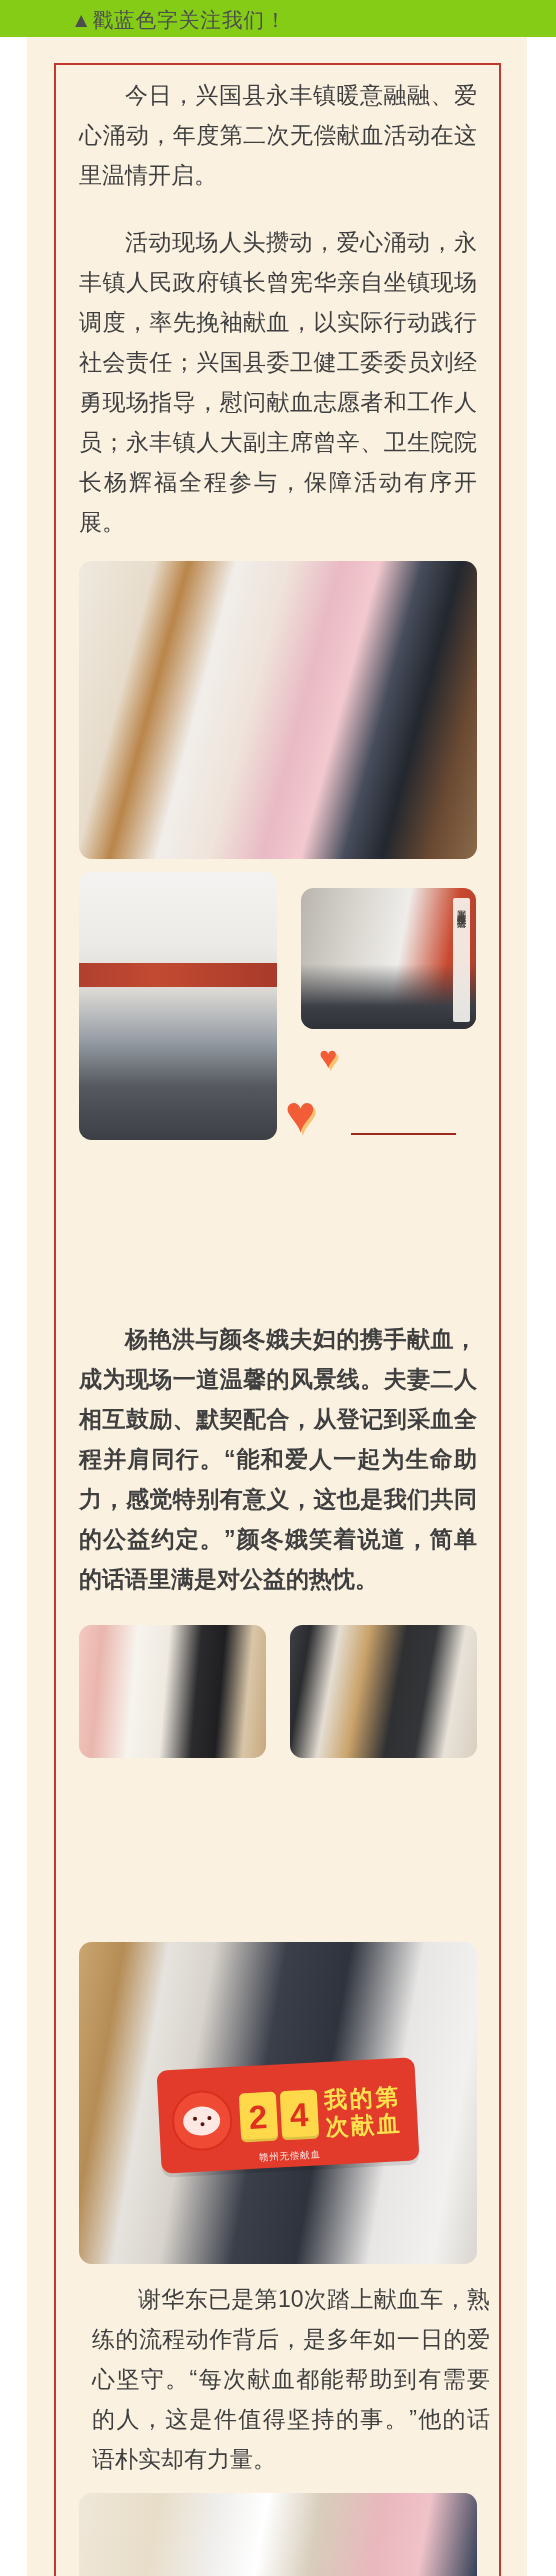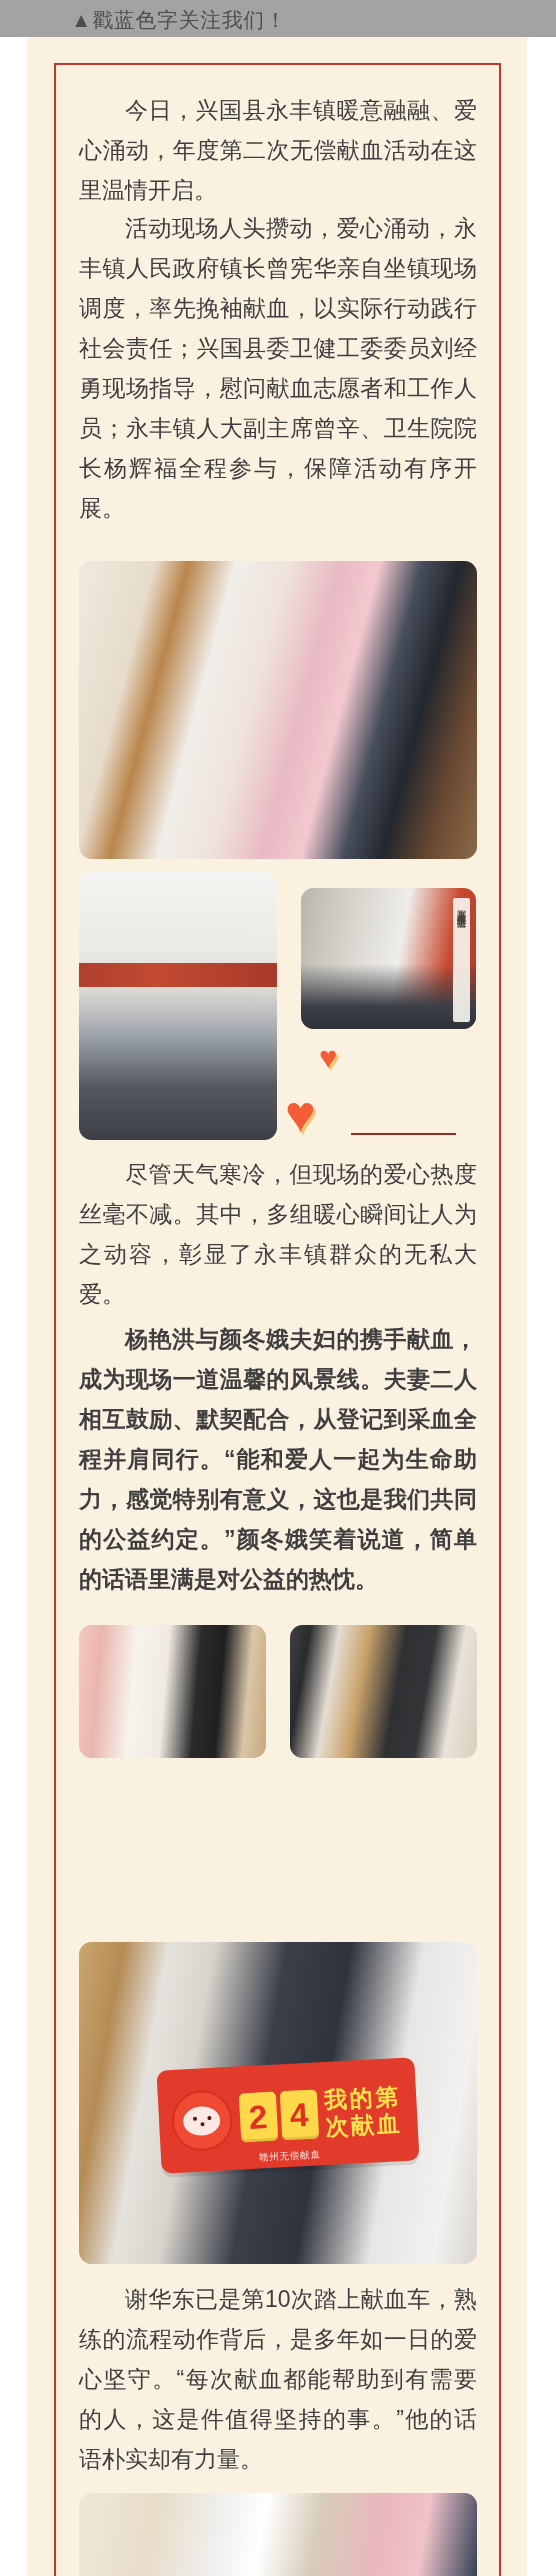--- a/index.html
+++ b/index.html
@@ -3,42 +3,42 @@
 <meta charset="utf-8">
 <style>
   html,body{margin:0;padding:0;}
   body{
     width:556px;height:3227px;background:#ffffff;
     font-family:"Liberation Sans","DejaVu Sans",sans-serif;
   }
   .page{position:relative;width:556px;height:3227px;background:#ffffff;overflow:hidden;}
 
   
-  .topbar{position:absolute;left:0;top:0;width:556px;height:37px;background:#a3a3a3;z-index:5;}
+  .topbar{position:absolute;left:0;top:0;width:556px;height:37px;background:#84cc16;z-index:5;}
   .follow-hint{
     position:absolute;left:71px;top:6.2px;
     font-size:20.6px;color:#4d4d4d;letter-spacing:1px;font-weight:500;white-space:nowrap;
   }
 
   
   .card{position:absolute;left:27px;top:37px;width:500px;height:3160px;background:#faf1e1;}
 
   
   .frame{
     position:absolute;left:27px;top:26px;width:443px;height:3107px;
     border:2.6px solid #bf3a2c;border-bottom:none;z-index:1;
   }
 
   .para{
     position:absolute;left:52px;width:398px;margin:0;
     font-size:23px;line-height:40px;color:#3f3f3f;
     text-align:justify;text-indent:2em;z-index:2;
   }
-  .p1{top:53px;}  .p2{top:171px;}  .p3{top:1117px;} .p4{top:1282px;font-weight:bold;}
-  .p5{top:1728px;} .p6{top:2242px;}
+  .p1{top:38px;}  .p2{top:185px;}  .p3{top:1117px;} .p4{top:1282px;font-weight:bold;}
+  .p5{top:1728px;} .p6{top:2242px;margin-left:13px;}
 
   .photo{position:absolute;border-radius:12.4px;overflow:hidden;z-index:2;}
   .photo1{left:52px;top:524px;width:398px;height:298px;
     background:linear-gradient(105deg,#efe9df 0%,#e7dccb 16%,#b9854a 23%,#f1eeea 33%,
       #efe3da 44%,#e9b9c4 55%,#f3c9cf 63%,#474d5c 72%,#23272e 80%,#6b4a33 90%,#8a6a4a 100%);}
   .photo2l{left:52px;top:835px;width:198px;height:268px;
     background:linear-gradient(180deg,#f4f3f1 0%,#eceae6 28%,#dcd9d4 44%,#9aa0a8 62%,#55595f 80%,#3c4046 100%);}
   .photo2r{left:274px;top:851px;width:175px;height:141px;
     background:linear-gradient(100deg,#b9b5ae 0%,#d9d6d0 30%,#efedea 55%,#c9492f 80%,#a63c2a 100%);}
   .photo2r .figures{position:absolute;left:0;bottom:0;width:100%;height:46%;
@@ -115,21 +115,20 @@
     </div>
     <div class="photo photo2r">
       <div class="figures"></div>
       <div class="building-sign">兴国县永丰镇永丰社区居</div>
     </div>
 
     <span class="heart heart-small">♥</span>
     <span class="heart heart-big">♥</span>
     <div class="divider"></div>
 
-    <p class="para p3">尽管天气寒冷，但现场的爱心热度丝毫不减。其中，多组暖心瞬间让人为之动容，彰显了永丰镇群众的无私大爱。</p>
     <p class="para p4">杨艳洪与颜冬娥夫妇的携手献血，成为现场一道温馨的风景线。夫妻二人相互鼓励、默契配合，从登记到采血全程并肩同行。“能和爱人一起为生命助力，感觉特别有意义，这也是我们共同的公益约定。”颜冬娥笑着说道，简单的话语里满是对公益的热忱。</p>
 
     <div class="photo photo3l"></div>
     <div class="photo photo3r"></div>
 
 
     <div class="photo photo4">
       <div class="sign sign-24">
         <div class="mascot"></div>
         <div class="flipcards">

